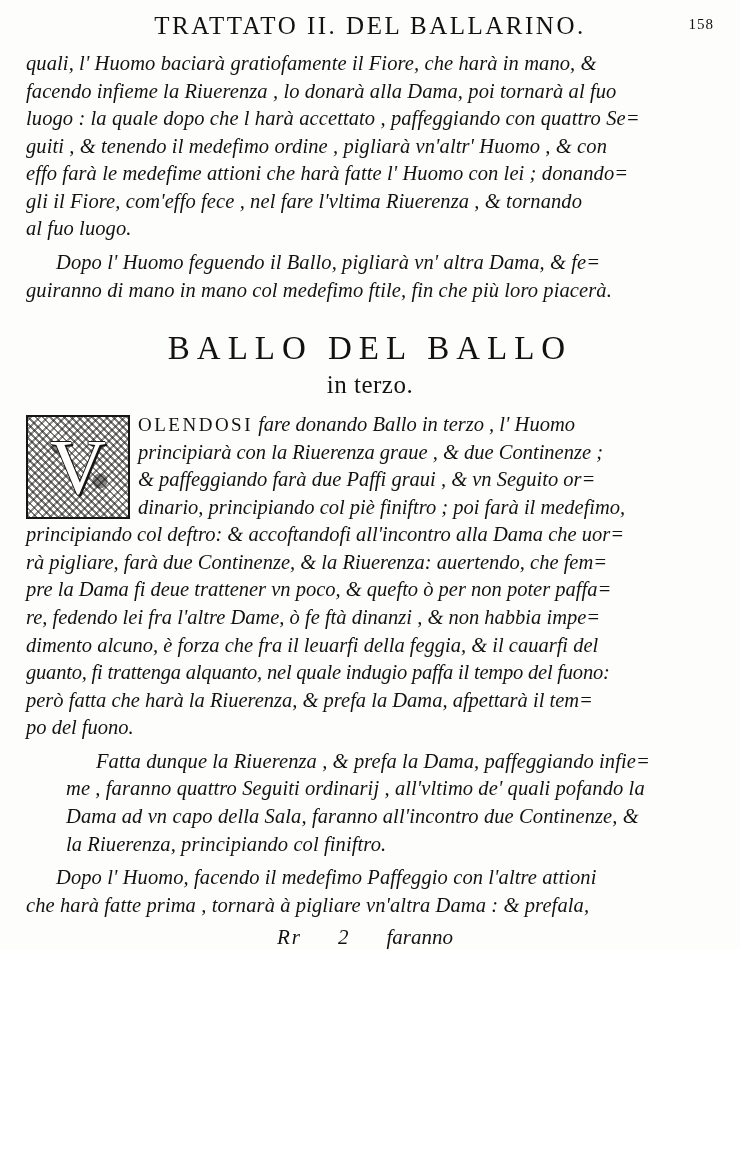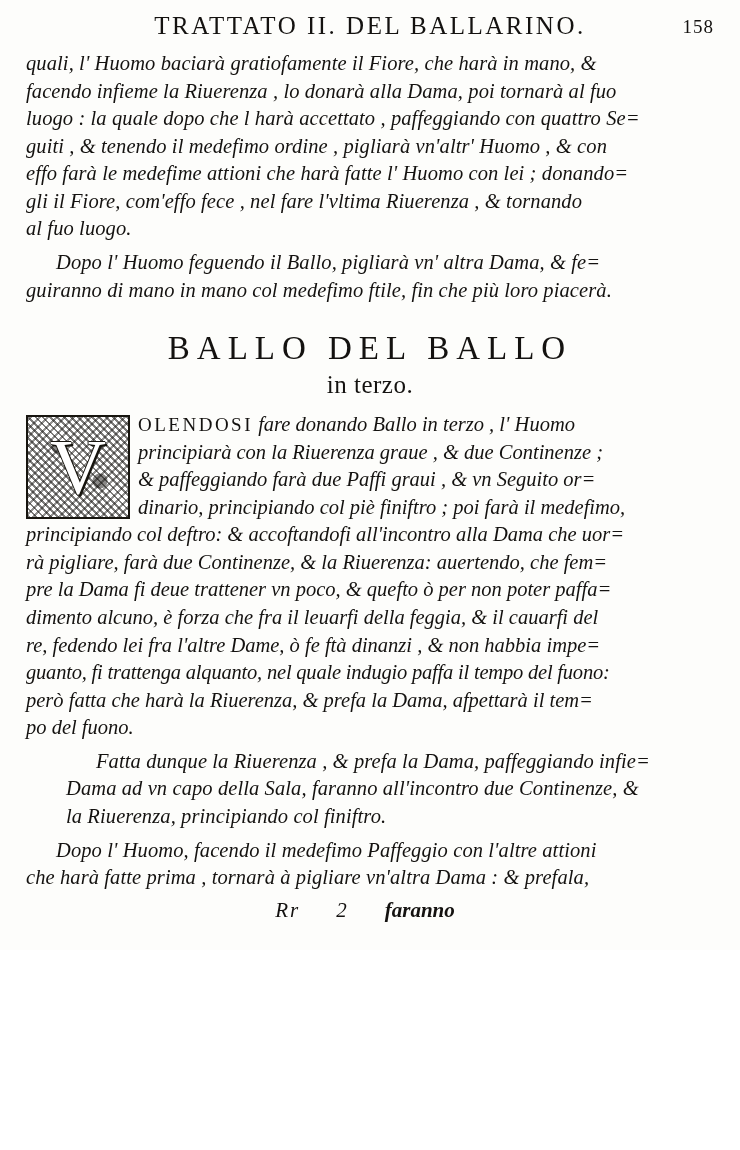--- a/index.html
+++ b/index.html
@@ -31,21 +31,21 @@
     font-size: 25px;
     letter-spacing: 2.5px;
     font-weight: 400;
     white-space: nowrap;
     transform: scaleY(1.03);
   }
   .folio {
     position: absolute;
     right: 26px;
     top: 16px;
-    font-size: 19px;
+    font-size: 15px;
     letter-spacing: 1px;
   }
 
   
   .body {
     padding: 4px 26px 0 26px;
   }
   .para {
     font-size: 20.5px;
     line-height: 1.345;
@@ -147,21 +147,20 @@
     gap: 36px;
     margin-top: 6px;
     padding-right: 10px;
     font-size: 21px;
     font-style: italic;
   }
   .footer .sig {
     letter-spacing: 2px;
   }
   .footer .catch {
-    font-weight: bold;
   }
 
   .tight { letter-spacing: -0.2px; }
 </style>
 </head>
 <body>
 
 <div class="page">
 
   <div class="runhead">
@@ -199,30 +198,31 @@
         <span class="jline"><span class="dc-first">OLENDOSI</span> <span>fare donando Ballo in terzo , l' Huomo</span></span>
         <span class="jline">principiarà con la Riuerenza graue , &amp; due Continenze ;</span>
         <span class="jline">&amp; paffeggiando farà due Paffi graui , &amp; vn Seguito or=</span>
         <span class="jline">dinario, principiando col piè finiftro ; poi farà il medefimo,</span>
       </div>
       <div class="clear"></div>
       <div class="dc-text">
         <span class="jline">principiando col deftro: &amp; accoftandofi all'incontro alla Dama che uor=</span>
         <span class="jline">rà pigliare, farà due Continenze, &amp; la Riuerenza: auertendo, che fem=</span>
         <span class="jline">pre la Dama fi deue trattener vn poco, &amp; quefto ò per non poter paffa=</span>
+        <span class="jline">re, fedendo lei fra l'altre Dame, ò fe ftà dinanzi , &amp; non habbia impe=</span>
         <span class="jline">dimento alcuno, è forza che fra il leuarfi della feggia, &amp; il cauarfi del</span>
-        <span class="jline">re, fedendo lei fra l'altre Dame, ò fe ftà dinanzi , &amp; non habbia impe=</span>
         <span class="jline tight">guanto, fi trattenga alquanto, nel quale indugio paffa il tempo del fuono:</span>
         <span class="jline">però fatta che harà la Riuerenza, &amp; prefa la Dama, afpettarà il tem=</span>
         <span class="jline">po del fuono.</span>
       </div>
     </div>
 
     <div class="para" style="margin-top:6px;margin-left:40px;">
       <span class="jline" style="padding-left:30px;">Fatta dunque la Riuerenza , &amp; prefa la Dama, paffeggiando infie=</span>
+      <span class="jline">me , faranno quattro Seguiti ordinarij , all'vltimo de' quali pofando la</span>
       <span class="jline">Dama ad vn capo della Sala, faranno all'incontro due Continenze, &amp;</span>
       <span class="jline">la Riuerenza, principiando col finiftro.</span>
     </div>
 
     <div class="para" style="margin-top:6px;">
       <span class="jline" style="padding-left:30px;">Dopo l' Huomo, facendo il medefimo Paffeggio con l'altre attioni</span>
       <span class="jline">che harà fatte prima , tornarà à pigliare vn'altra Dama : &amp; prefala,</span>
     </div>
 
     <div class="footer">

